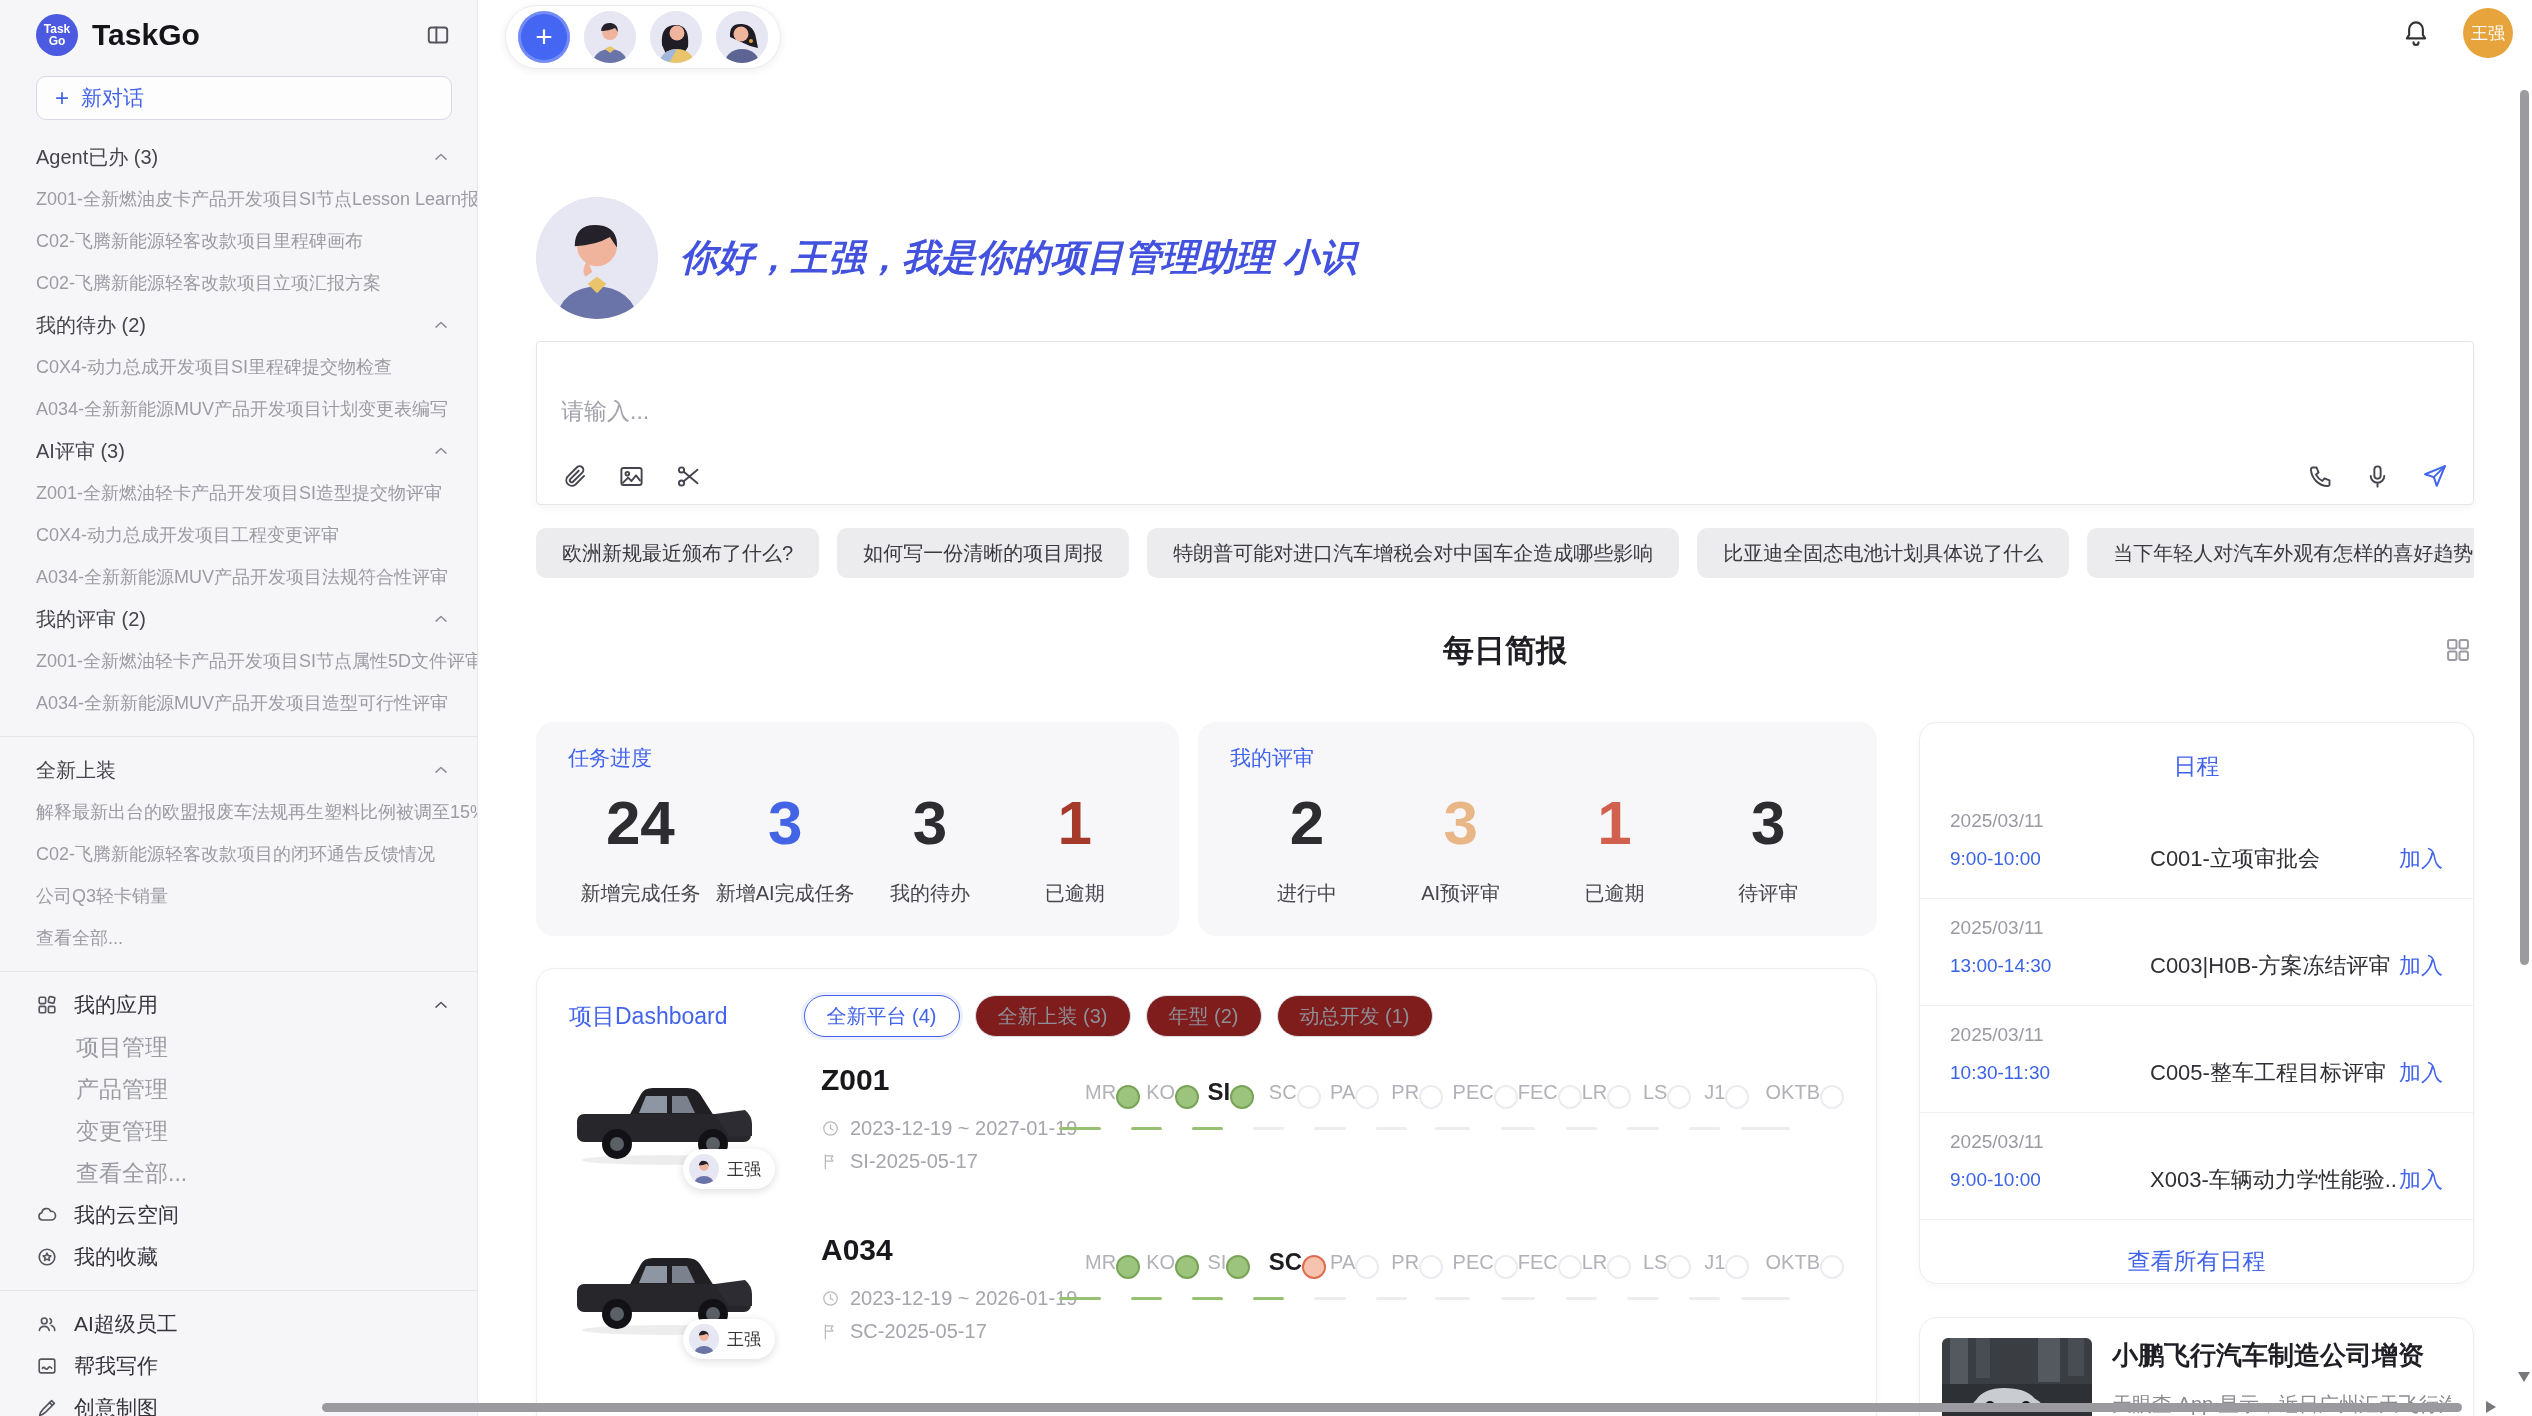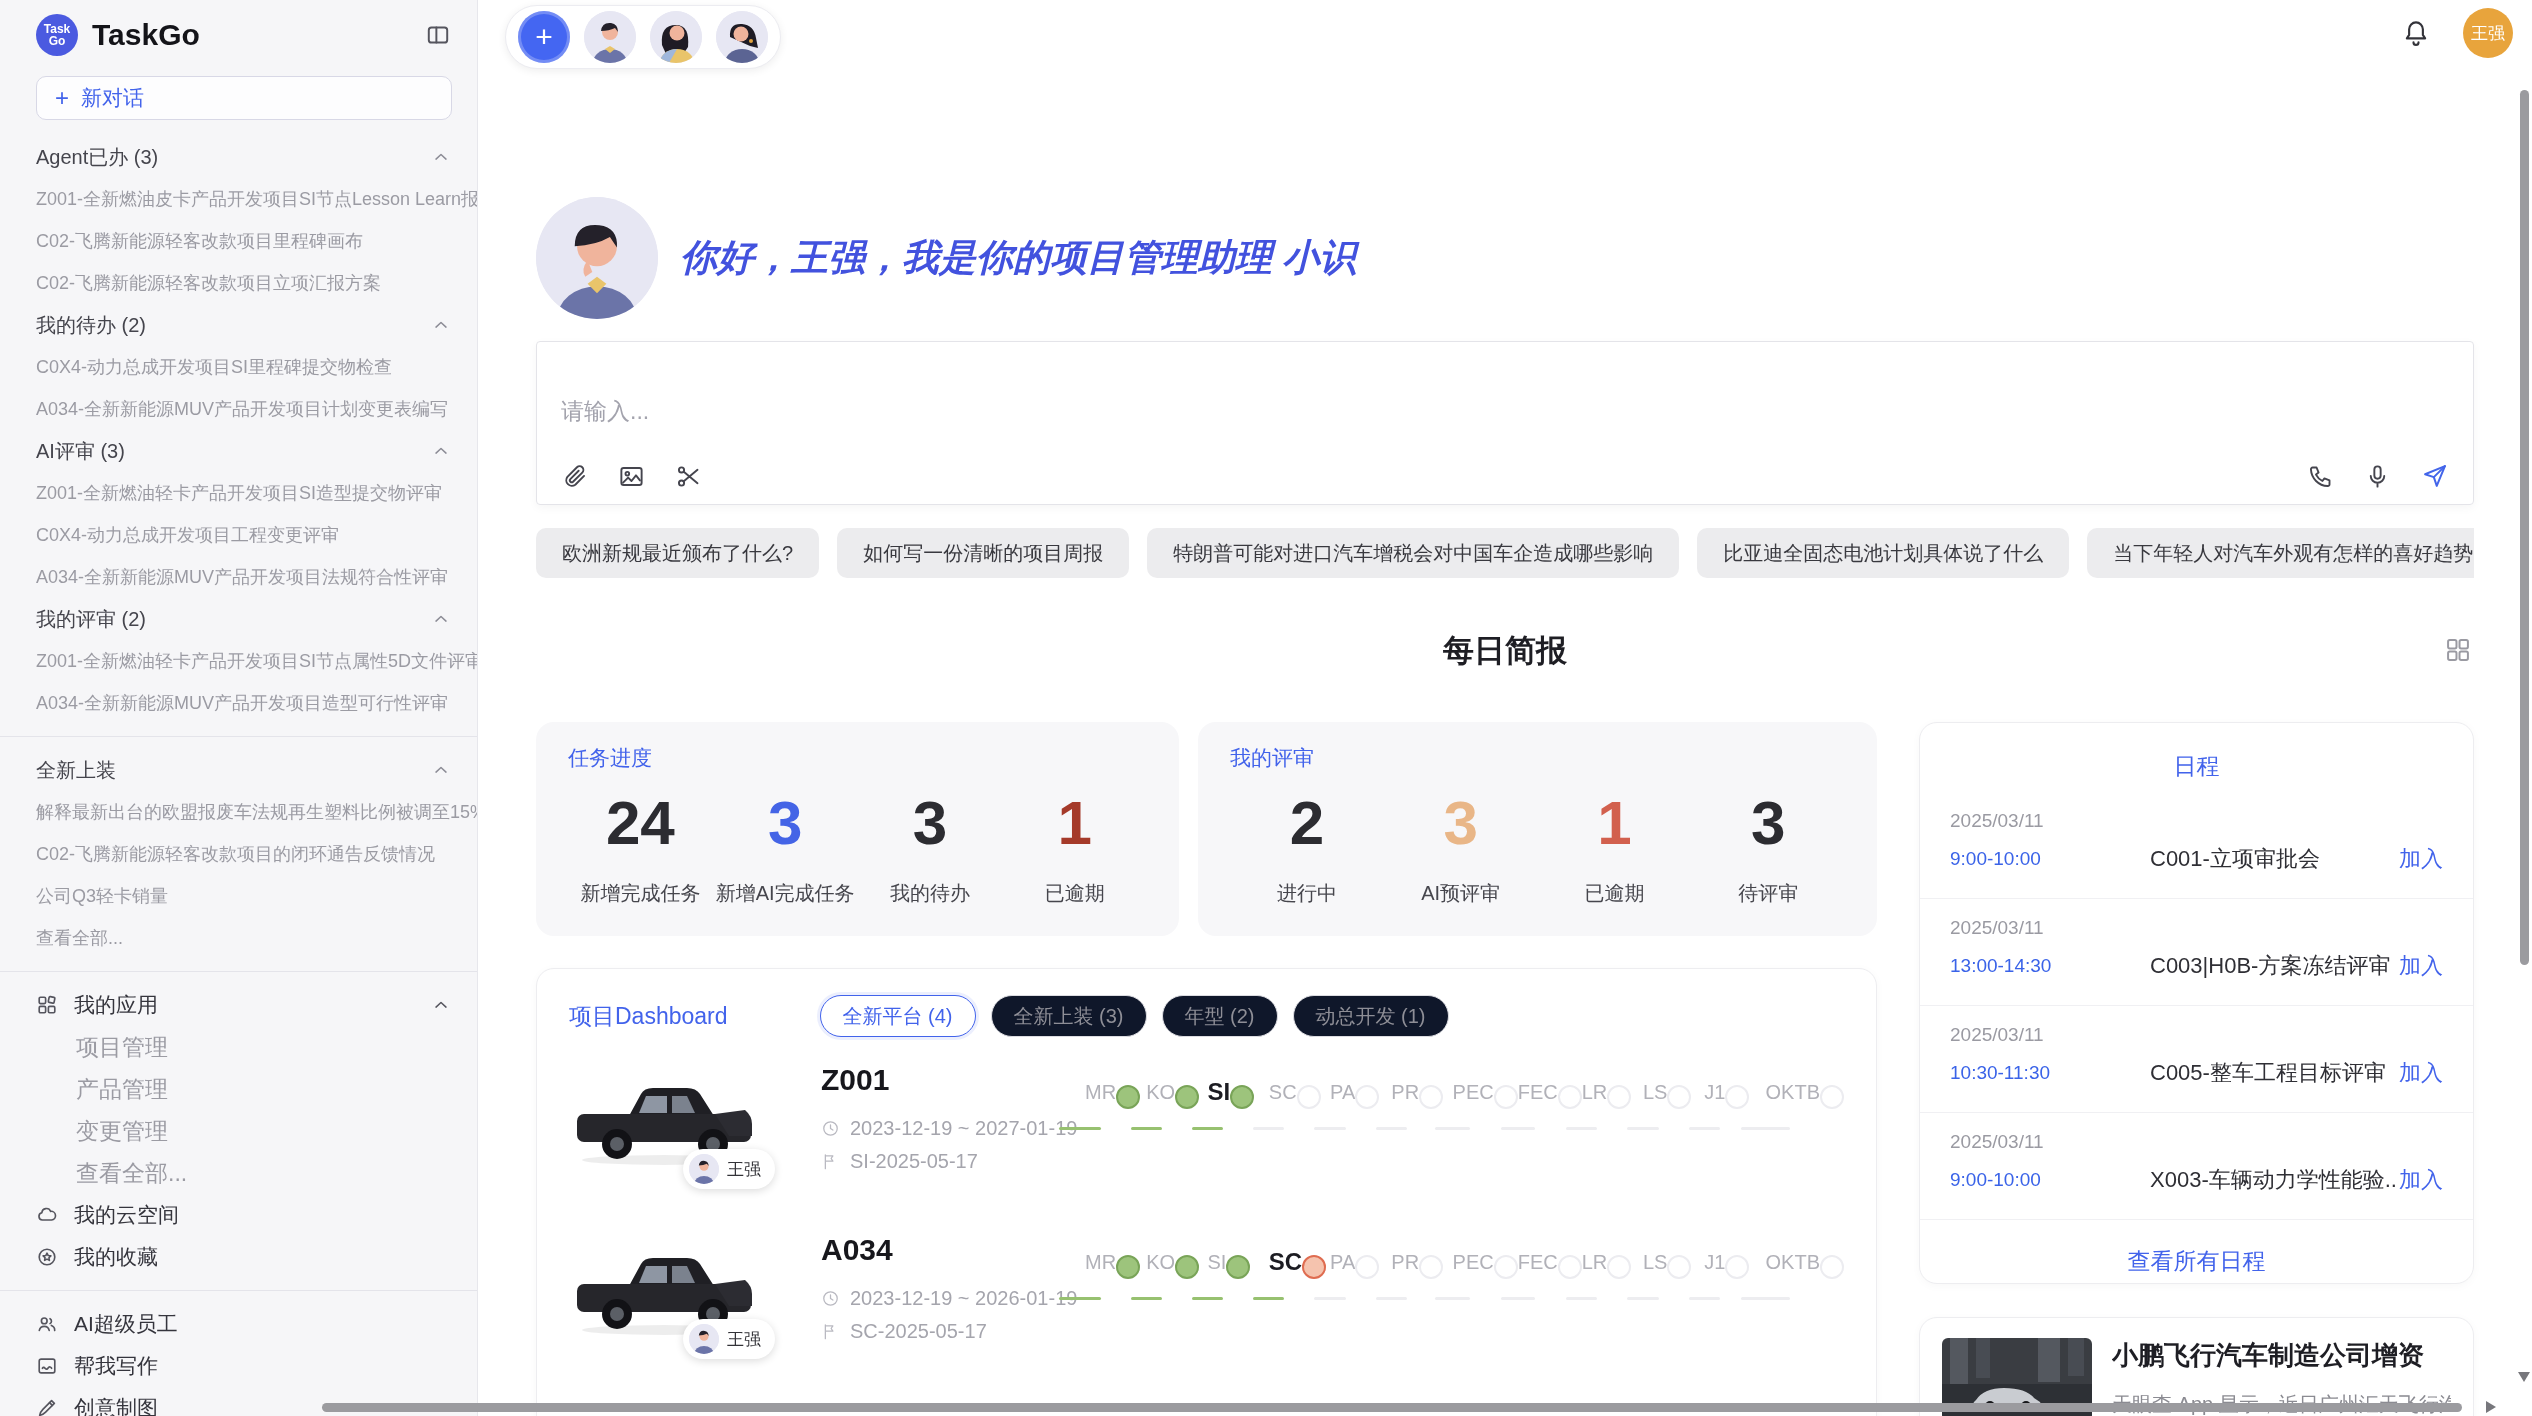--- a/index.html
+++ b/index.html
@@ -83,25 +83,25 @@
   .stat-item { flex:1; text-align:center; }
   .stat-value { font-size:62px; font-weight:600; color:#2c2c31; line-height:70px; }
   .stat-item[data-state="blue"]   .stat-value { color:#4464e6; }
   .stat-item[data-state="red"]    .stat-value { color:#a53a2a; }
   .stat-item[data-state="tan"]    .stat-value { color:#e9b687; }
   .stat-item[data-state="salmon"] .stat-value { color:#d2604e; }
   .stat-label { margin-top:22px; font-size:20px; color:#46464d; }
 
   .dash-card { margin-top:32px; background:#fff; border:1px solid #ededf0; border-radius:18px;
                box-shadow:0 2px 10px rgba(0,0,0,.03); padding:26px 32px; height:560px; overflow:hidden; }
-  .dash-head { display:flex; align-items:center;gap:16px; }
+  .dash-head { display:flex; align-items:center; }
   .dash-title { color:#4263eb; font-size:23px; }
   .filters { display:flex; gap:15px; margin-left:76px; }
   .filter-chip { height:42px; display:flex; align-items:center; padding:0 22px; border-radius:21px;
-                 border:1.5px solid #dcdce1; background:#0f172a; color:#8e8e96; font-size:20px; cursor:pointer; }
+                 border:1.5px solid #dcdce1; background:#7f1d1d; color:#8e8e96; font-size:20px; cursor:pointer; }
   .filter-chip[data-state="active"] { border-color:#4263eb; color:#4263eb; background:#fff;
                  box-shadow:0 0 0 3px rgba(66,99,235,.10); }
 
   .proj-row { display:flex; margin-top:26px; align-items:flex-start; }
   .proj-row + .proj-row { margin-top:56px; }
   .proj-img { position:relative; width:190px; height:114px; flex:0 0 auto; }
   .owner-pill { position:absolute; right:-16px; bottom:-12px; background:#fff; border-radius:26px;
                 display:flex; align-items:center; gap:8px; padding:5px 14px 5px 6px;
                 box-shadow:0 2px 8px rgba(0,0,0,.14); }
   .owner-pill .mini-av { width:30px; height:30px; border-radius:50%; overflow:hidden; background:#e7e7f3; }

